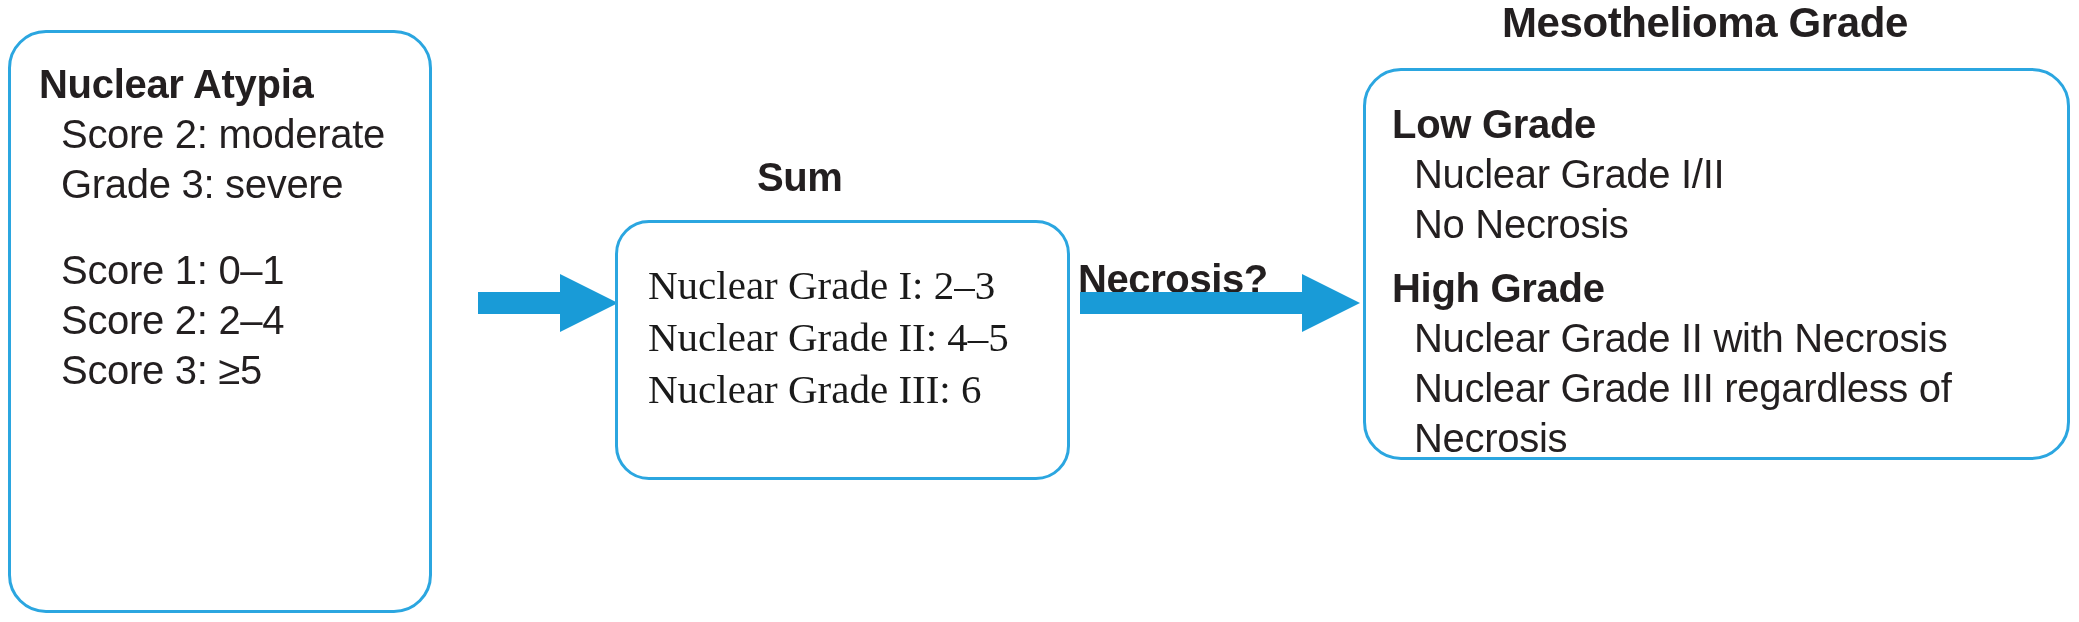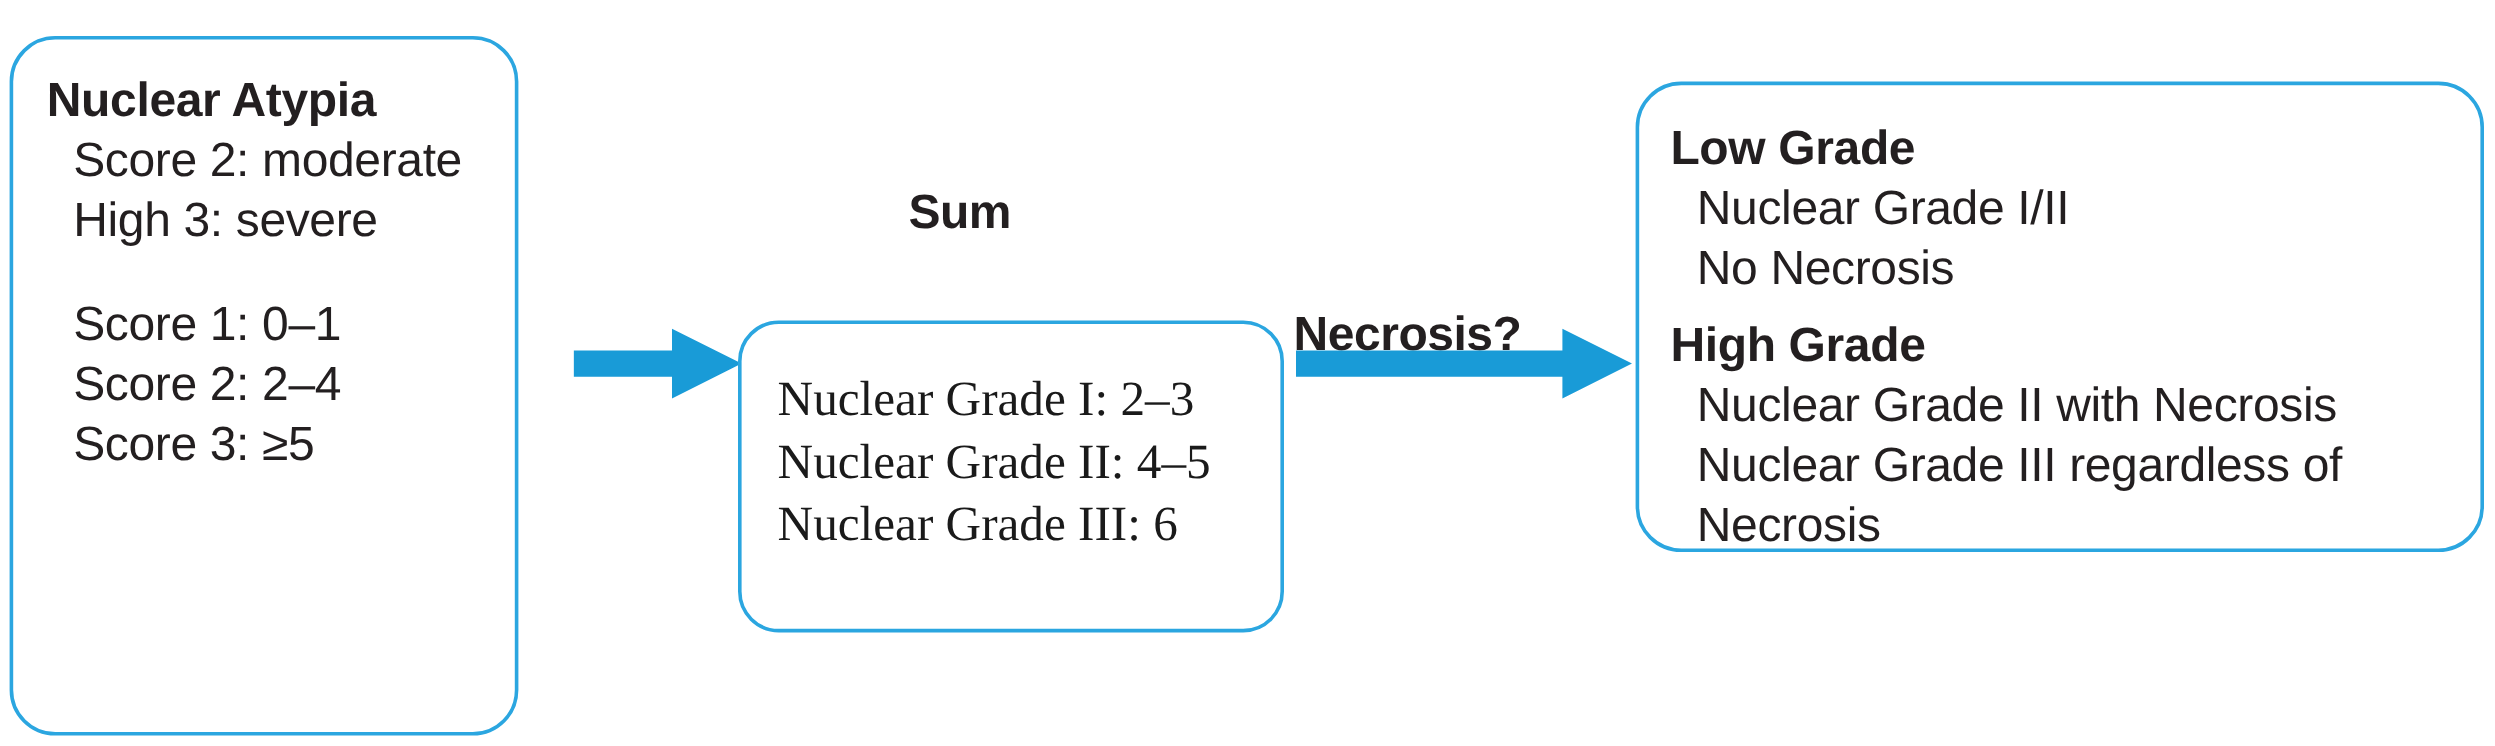--- a/index.html
+++ b/index.html
@@ -38,21 +38,20 @@
     width: 424px;
     height: 583px;
   }
   
   #box-sum {
     left: 615px;
     top: 220px;
     width: 455px;
     height: 260px;
     border-radius: 34px;
-    margin-top: 47px;
   }
   
   #box-grade {
     left: 1363px;
     top: 68px;
     width: 707px;
     height: 392px;
     padding-left: 48px;
   }
 
@@ -146,21 +145,21 @@
 </head>
 <body>
 
 <div class="stage">
 
   <div class="box" id="box-criteria">
 
     <div class="section" id="sec-atypia">
       <div class="heading">Nuclear Atypia</div>
       <div class="line">Score 2: moderate</div>
-      <div class="line">High 3: severe</div>
+      <div class="line">Grade 3: severe</div>
     </div>
 
     <div class="section" id="sec-mitotic">
       <div class="line">Score 1: 0–1</div>
       <div class="line">Score 2: 2–4</div>
       <div class="line">Score 3: ≥5</div>
     </div>
 
   </div>
 
@@ -181,20 +180,21 @@
   </div>
 
   <div class="float-label" id="label-necrosis">Necrosis?</div>
 
   <div class="arrow" id="arrow-2">
     <svg viewBox="0 0 280 62" preserveAspectRatio="none" aria-hidden="true">
       <path d="M0 20 L222 20 L222 2 L280 31 L222 60 L222 42 L0 42 Z" fill="#199BD7"></path>
     </svg>
   </div>
 
+  <div class="float-label" id="label-meso-title">Mesothelioma Grade</div>
 
   <div class="box" id="box-grade">
 
     <div class="section" id="sec-low">
       <div class="heading">Low Grade</div>
       <div class="line">Nuclear Grade I/II</div>
       <div class="line">No Necrosis</div>
     </div>
 
     <div class="section" id="sec-high">

